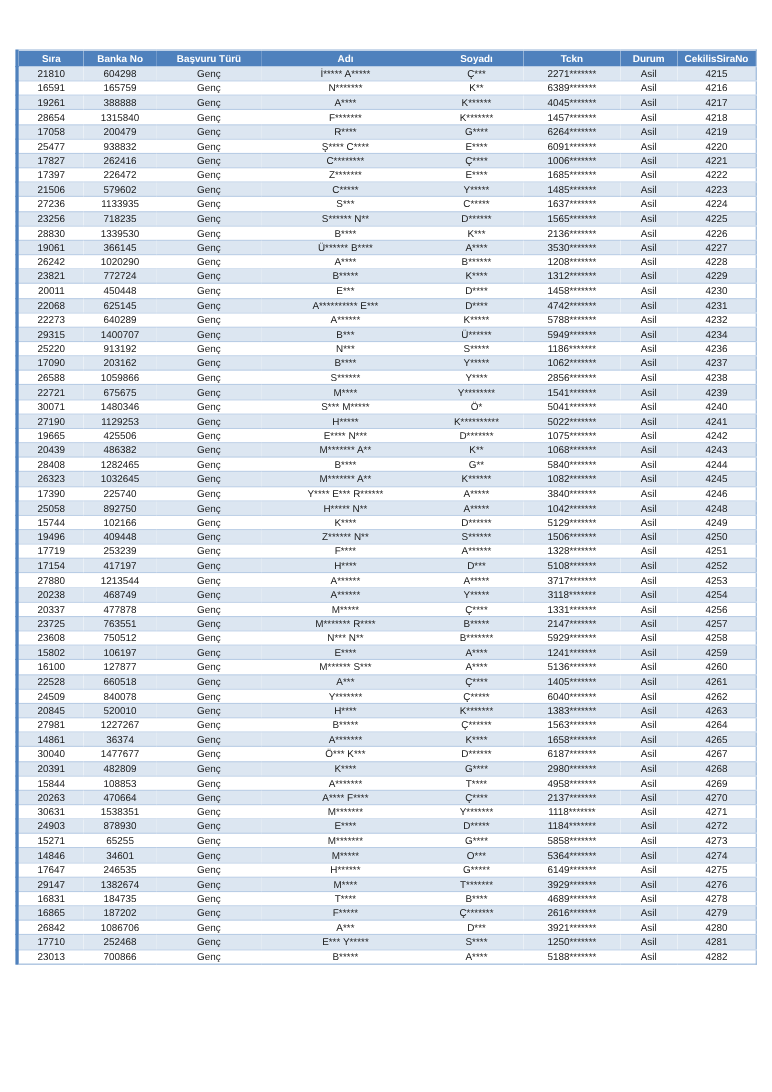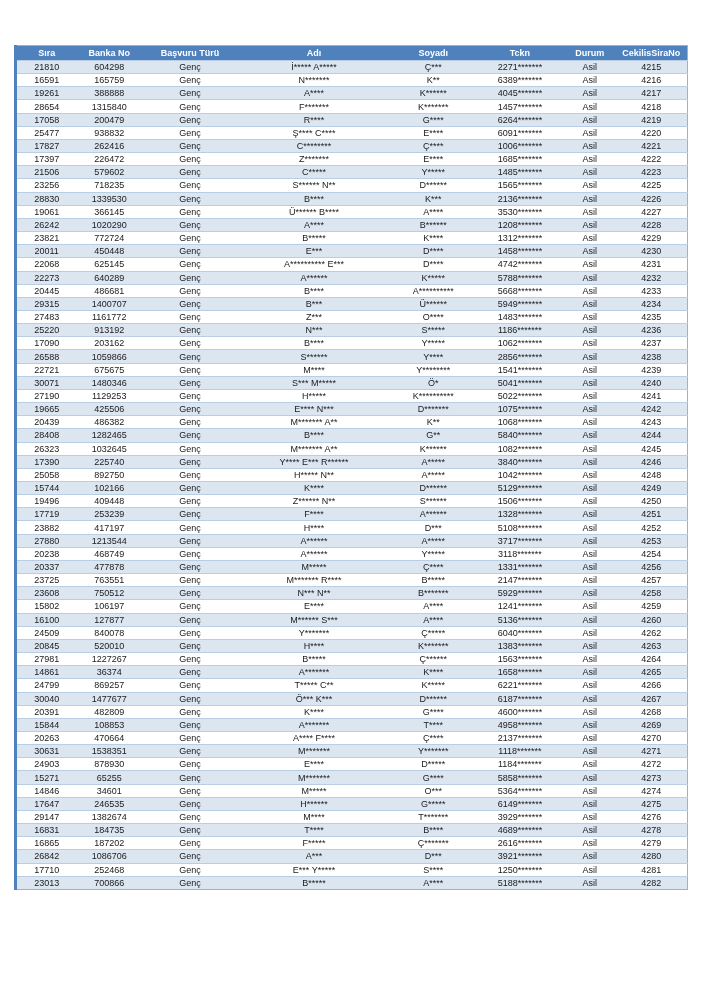--- a/index.html
+++ b/index.html
@@ -175,20 +175,30 @@
             <td>21506</td>
             <td>579602</td>
             <td>Genç</td>
             <td>C*****</td>
             <td>Y*****</td>
             <td>1485*******</td>
             <td>Asil</td>
             <td>4223</td>
           </tr>
           <tr>
+            <td>27236</td>
+            <td>1133935</td>
+            <td>Genç</td>
+            <td>S***</td>
+            <td>C*****</td>
+            <td>1637*******</td>
+            <td>Asil</td>
+            <td>4224</td>
+          </tr>
+          <tr>
             <td>23256</td>
             <td>718235</td>
             <td>Genç</td>
             <td>S****** N**</td>
             <td>D******</td>
             <td>1565*******</td>
             <td>Asil</td>
             <td>4225</td>
           </tr>
           <tr>
@@ -255,50 +265,30 @@
             <td>22273</td>
             <td>640289</td>
             <td>Genç</td>
             <td>A******</td>
             <td>K*****</td>
             <td>5788*******</td>
             <td>Asil</td>
             <td>4232</td>
           </tr>
           <tr>
-            <td>20445</td>
-            <td>486681</td>
-            <td>Genç</td>
-            <td>B****</td>
-            <td>A**********</td>
-            <td>5668*******</td>
-            <td>Asil</td>
-            <td>4233</td>
-          </tr>
-          <tr>
             <td>29315</td>
             <td>1400707</td>
             <td>Genç</td>
             <td>B***</td>
             <td>Ü******</td>
             <td>5949*******</td>
             <td>Asil</td>
             <td>4234</td>
           </tr>
           <tr>
-            <td>27483</td>
-            <td>1161772</td>
-            <td>Genç</td>
-            <td>Z***</td>
-            <td>O****</td>
-            <td>1483*******</td>
-            <td>Asil</td>
-            <td>4235</td>
-          </tr>
-          <tr>
             <td>25220</td>
             <td>913192</td>
             <td>Genç</td>
             <td>N***</td>
             <td>S*****</td>
             <td>1186*******</td>
             <td>Asil</td>
             <td>4236</td>
           </tr>
           <tr>
@@ -435,21 +425,21 @@
             <td>17719</td>
             <td>253239</td>
             <td>Genç</td>
             <td>F****</td>
             <td>A******</td>
             <td>1328*******</td>
             <td>Asil</td>
             <td>4251</td>
           </tr>
           <tr>
-            <td>23882</td>
+            <td>17154</td>
             <td>417197</td>
             <td>Genç</td>
             <td>H****</td>
             <td>D***</td>
             <td>5108*******</td>
             <td>Asil</td>
             <td>4252</td>
           </tr>
           <tr>
             <td>27880</td>
@@ -515,20 +505,30 @@
             <td>16100</td>
             <td>127877</td>
             <td>Genç</td>
             <td>M****** S***</td>
             <td>A****</td>
             <td>5136*******</td>
             <td>Asil</td>
             <td>4260</td>
           </tr>
           <tr>
+            <td>22528</td>
+            <td>660518</td>
+            <td>Genç</td>
+            <td>A***</td>
+            <td>Ç****</td>
+            <td>1405*******</td>
+            <td>Asil</td>
+            <td>4261</td>
+          </tr>
+          <tr>
             <td>24509</td>
             <td>840078</td>
             <td>Genç</td>
             <td>Y*******</td>
             <td>Ç*****</td>
             <td>6040*******</td>
             <td>Asil</td>
             <td>4262</td>
           </tr>
           <tr>
@@ -555,46 +555,36 @@
             <td>14861</td>
             <td>36374</td>
             <td>Genç</td>
             <td>A*******</td>
             <td>K****</td>
             <td>1658*******</td>
             <td>Asil</td>
             <td>4265</td>
           </tr>
           <tr>
-            <td>24799</td>
-            <td>869257</td>
-            <td>Genç</td>
-            <td>T***** C**</td>
-            <td>K*****</td>
-            <td>6221*******</td>
-            <td>Asil</td>
-            <td>4266</td>
-          </tr>
-          <tr>
             <td>30040</td>
             <td>1477677</td>
             <td>Genç</td>
             <td>Ö*** K***</td>
             <td>D******</td>
             <td>6187*******</td>
             <td>Asil</td>
             <td>4267</td>
           </tr>
           <tr>
             <td>20391</td>
             <td>482809</td>
             <td>Genç</td>
             <td>K****</td>
             <td>G****</td>
-            <td>4600*******</td>
+            <td>2980*******</td>
             <td>Asil</td>
             <td>4268</td>
           </tr>
           <tr>
             <td>15844</td>
             <td>108853</td>
             <td>Genç</td>
             <td>A*******</td>
             <td>T****</td>
             <td>4958*******</td>

